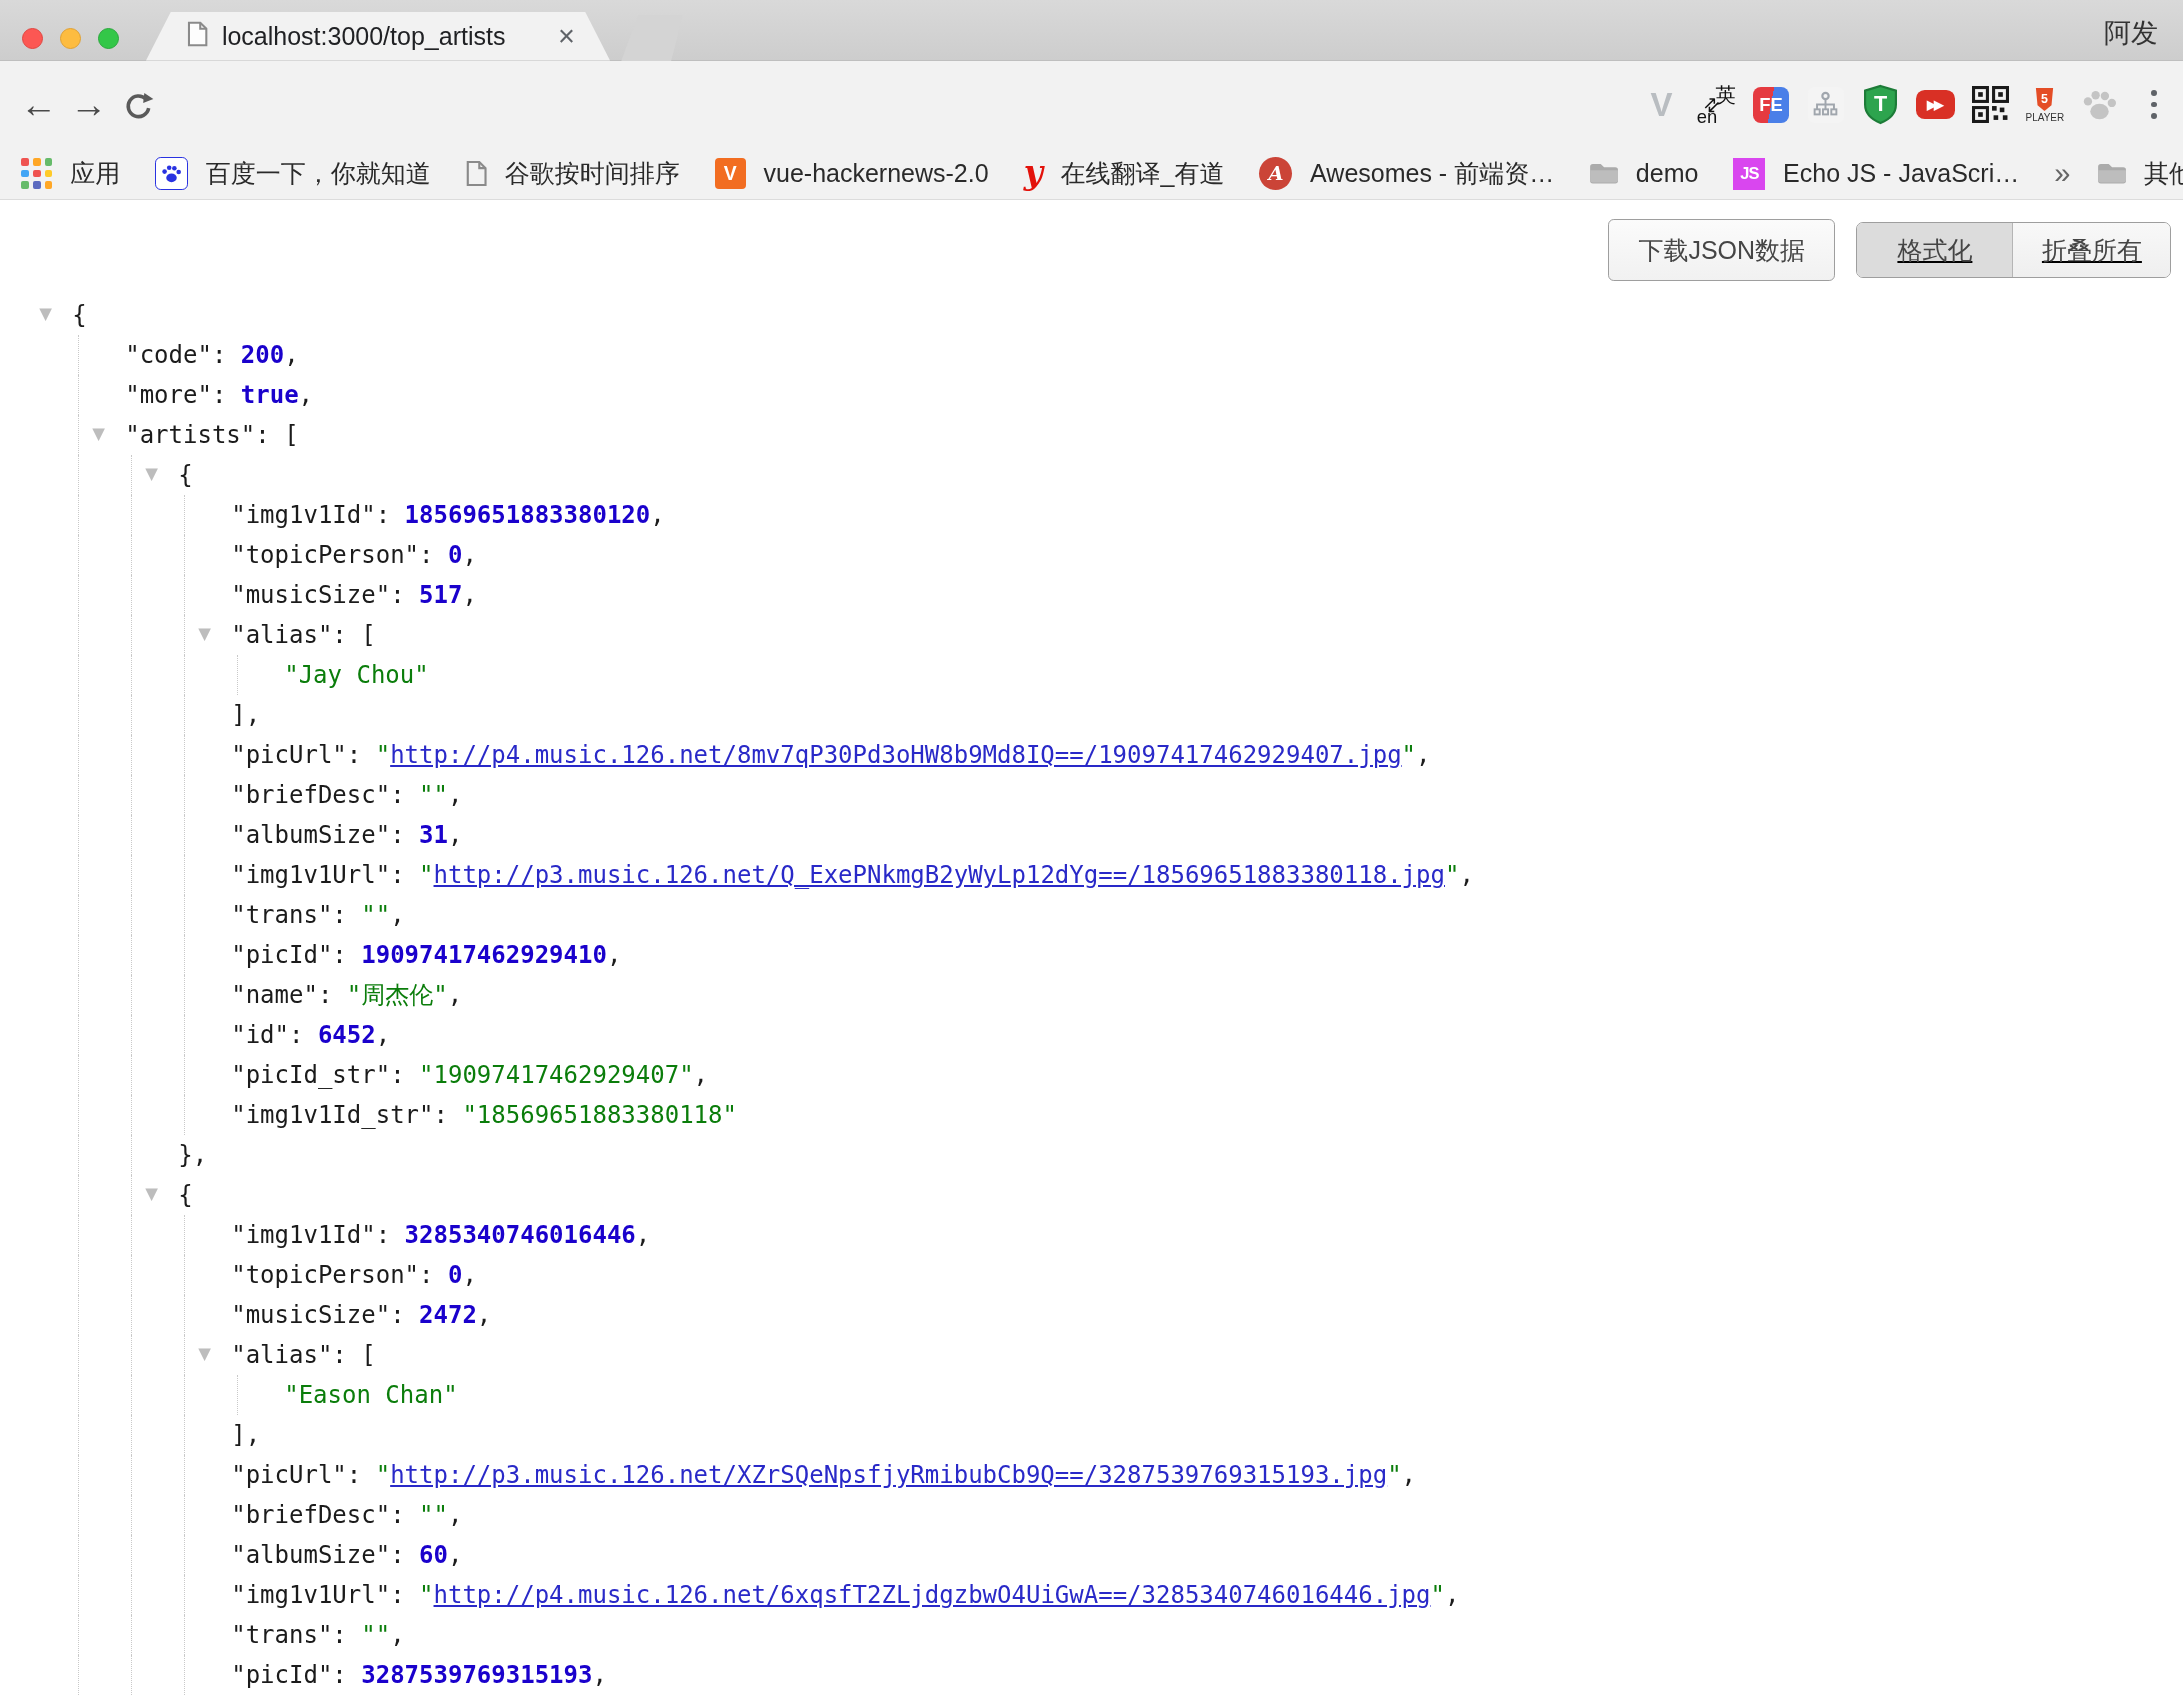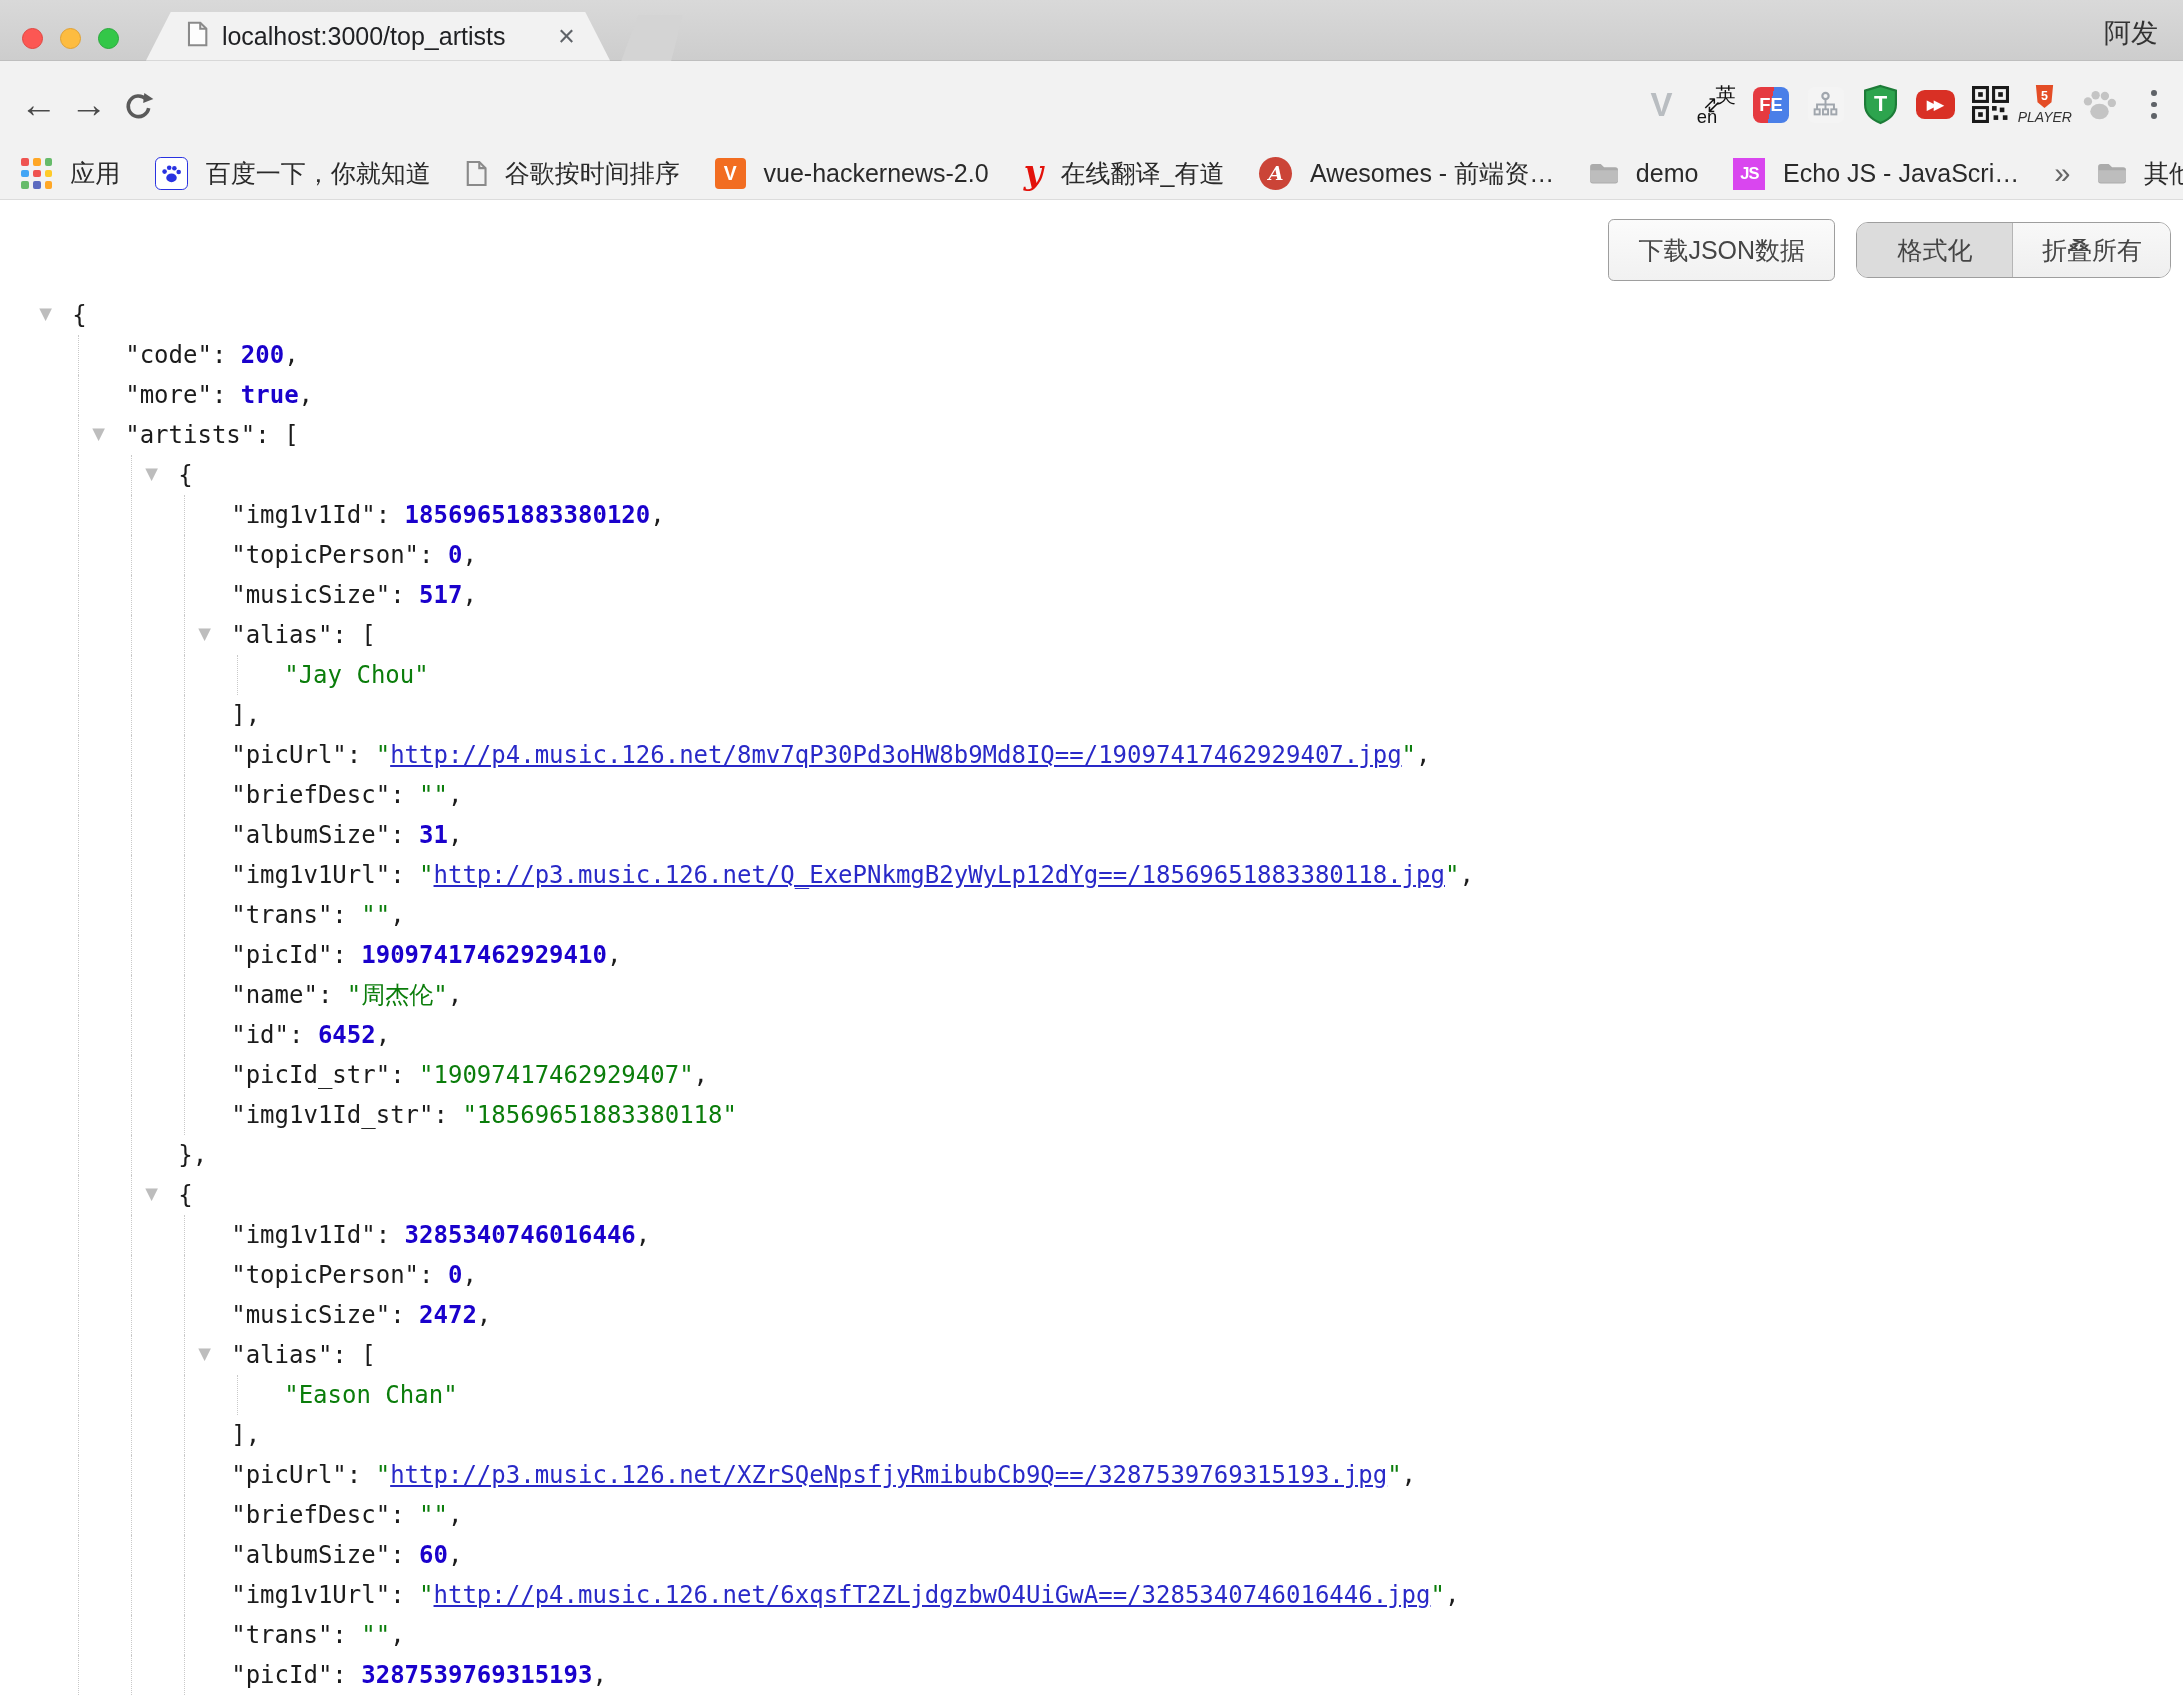--- a/index.html
+++ b/index.html
@@ -40,21 +40,21 @@
   .bm .bicon{margin-right:9.7px;display:flex;align-items:center;justify-content:center;}
   .bm-spacer{flex:1;}
   .bm-overflow{font-size:29px;color:#666;margin-right:27px;}
 
   
   .content{position:relative;background:#fff;height:1501px;}
   .actions{position:absolute;top:19.4px;right:11.6px;display:flex;align-items:center;}
   .btn{height:62px;font-size:25px;color:#454545;background:linear-gradient(#fbfbfb,#f1f1f1);
        border:1.9px solid #9e9e9e;border-radius:5.8px;padding:0 29px;font-family:"Liberation Sans",sans-serif;}
   .btn-download{margin-right:21.3px;}
-  .btn-group{display:flex;border:1.9px solid #9e9e9e;border-radius:12px;overflow:hidden;height:54px;}
+  .btn-group{display:flex;border:1.9px solid #9e9e9e;border-radius:7px;overflow:hidden;height:54px;text-decoration:underline;}
   .btn-group .btn{border:none;border-radius:0;height:54px;}
   .btn-format{background:#dcdcdc;width:155px;padding:0;}
   .btn-collapse{background:linear-gradient(#f8f8f8,#efefef);width:158px;padding:0;border-left:1px solid #b5b5b5 !important;}
 
   
   .json{position:absolute;top:95px;left:0;right:0;font-family:"DejaVu Sans Mono","Liberation Mono",monospace;font-size:24px;}
   .jline{display:flex;align-items:center;height:40px;padding-left:78px;}
   .guide{flex:0 0 52px;align-self:stretch;border-left:1.9px dotted #c9c9c9;}
   .jcontent{margin-left:-5.8px;position:relative;white-space:pre;line-height:40px;}
   .arrow{position:absolute;left:-33px;top:50%;transform:translateY(-53%);color:#bdbdbd;font-size:16.5px;font-family:"DejaVu Sans",sans-serif;}
@@ -151,21 +151,21 @@
               <rect x="20" y="19" width="3" height="3"></rect>
             </g>
           </svg>
         </span>
         <span class="xicon">
           <span style="display:flex;flex-direction:column;align-items:center;">
             <svg width="23" height="25" viewBox="0 0 24 26">
               <path d="M3 1 h18 l-1.7 18 L12 25 l-7.3-6 Z" fill="#e44d26"></path>
               <text x="12" y="17" text-anchor="middle" font-size="13" font-weight="bold" fill="#fff" font-family="Liberation Sans,sans-serif">5</text>
             </svg>
-            <span style="font-size:14px;color:#333;letter-spacing:0;font-style:italic;">PLAYER</span>
+            <span style="font-size:10px;color:#333;letter-spacing:0;">PLAYER</span>
           </span>
         </span>
         <span class="xicon">
           <svg width="37" height="37" viewBox="0 0 24 24">
             <g fill="#c4c4c4">
               <ellipse cx="12" cy="16.5" rx="6" ry="5"></ellipse>
               <circle cx="4.5" cy="10" r="2.7"></circle>
               <circle cx="9.5" cy="6" r="2.7"></circle>
               <circle cx="15.5" cy="6.5" r="2.7"></circle>
               <circle cx="20" cy="11" r="2.7"></circle>

